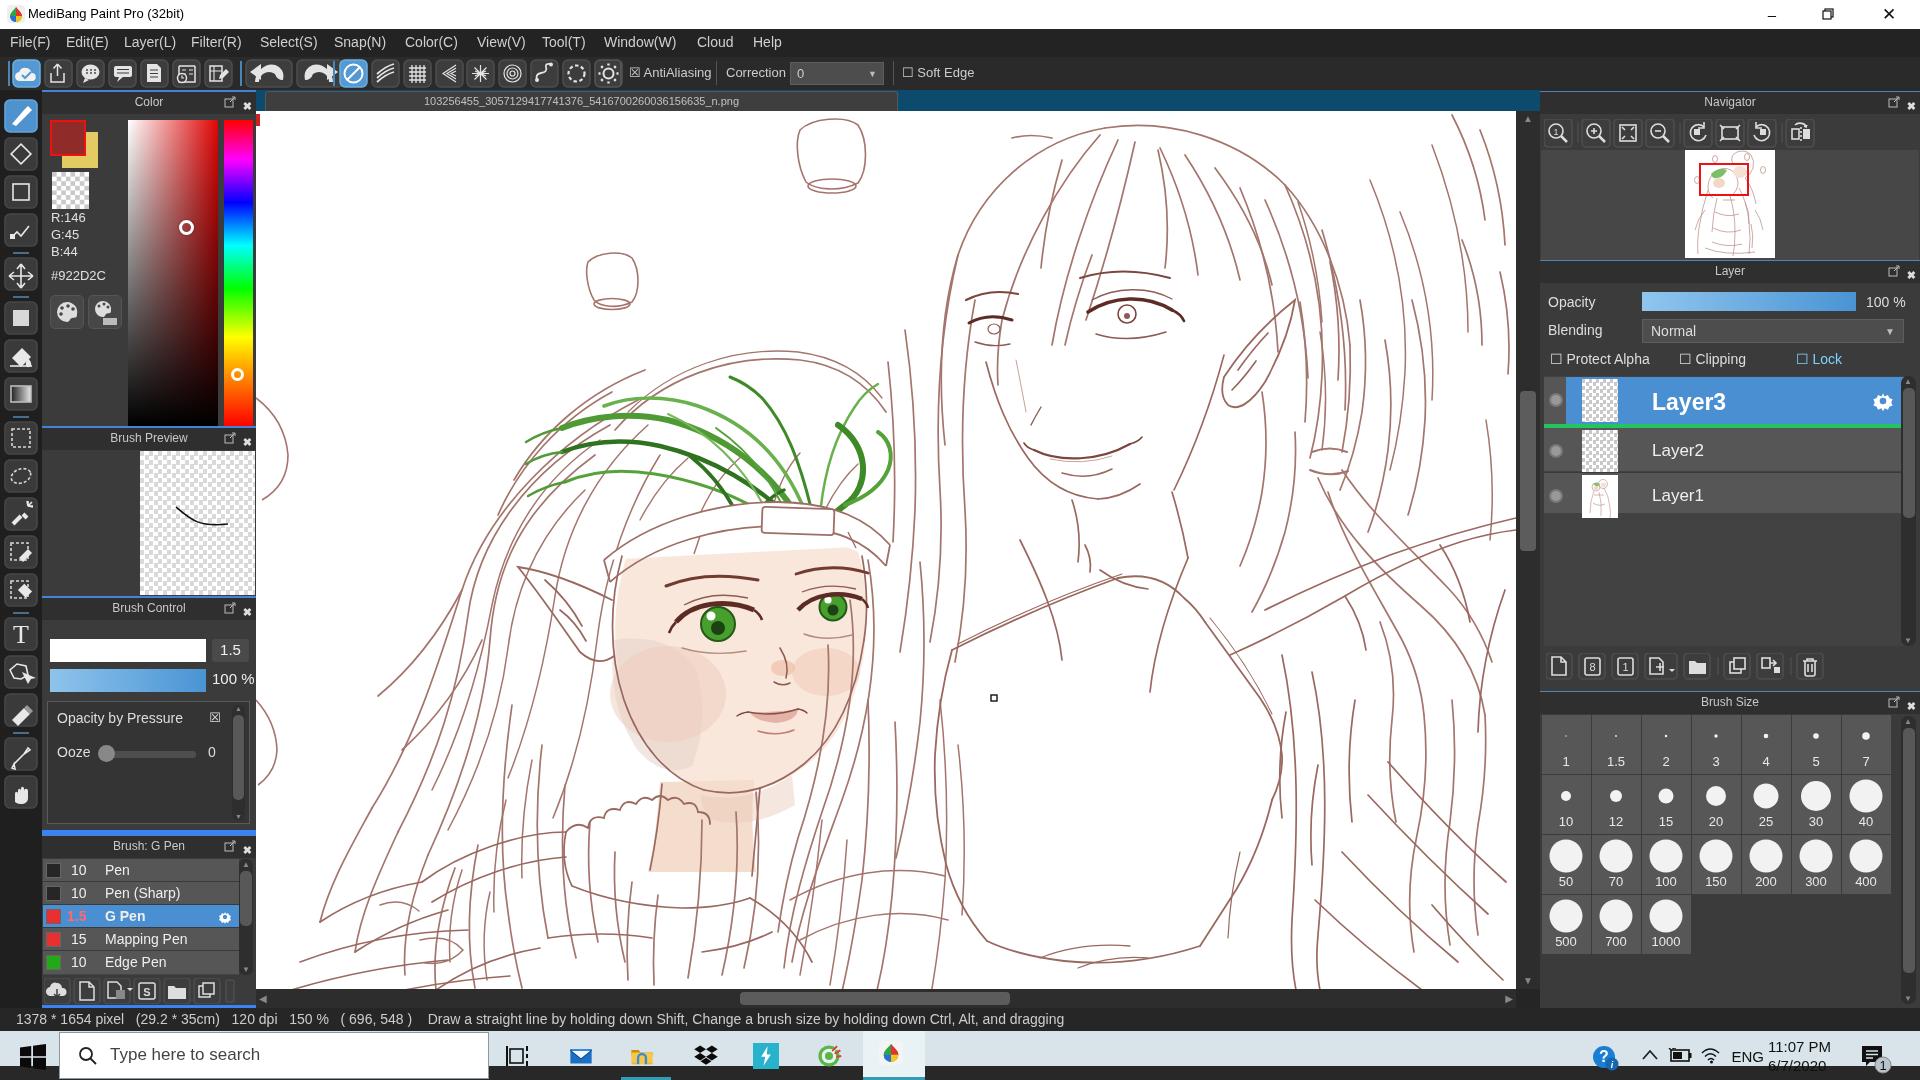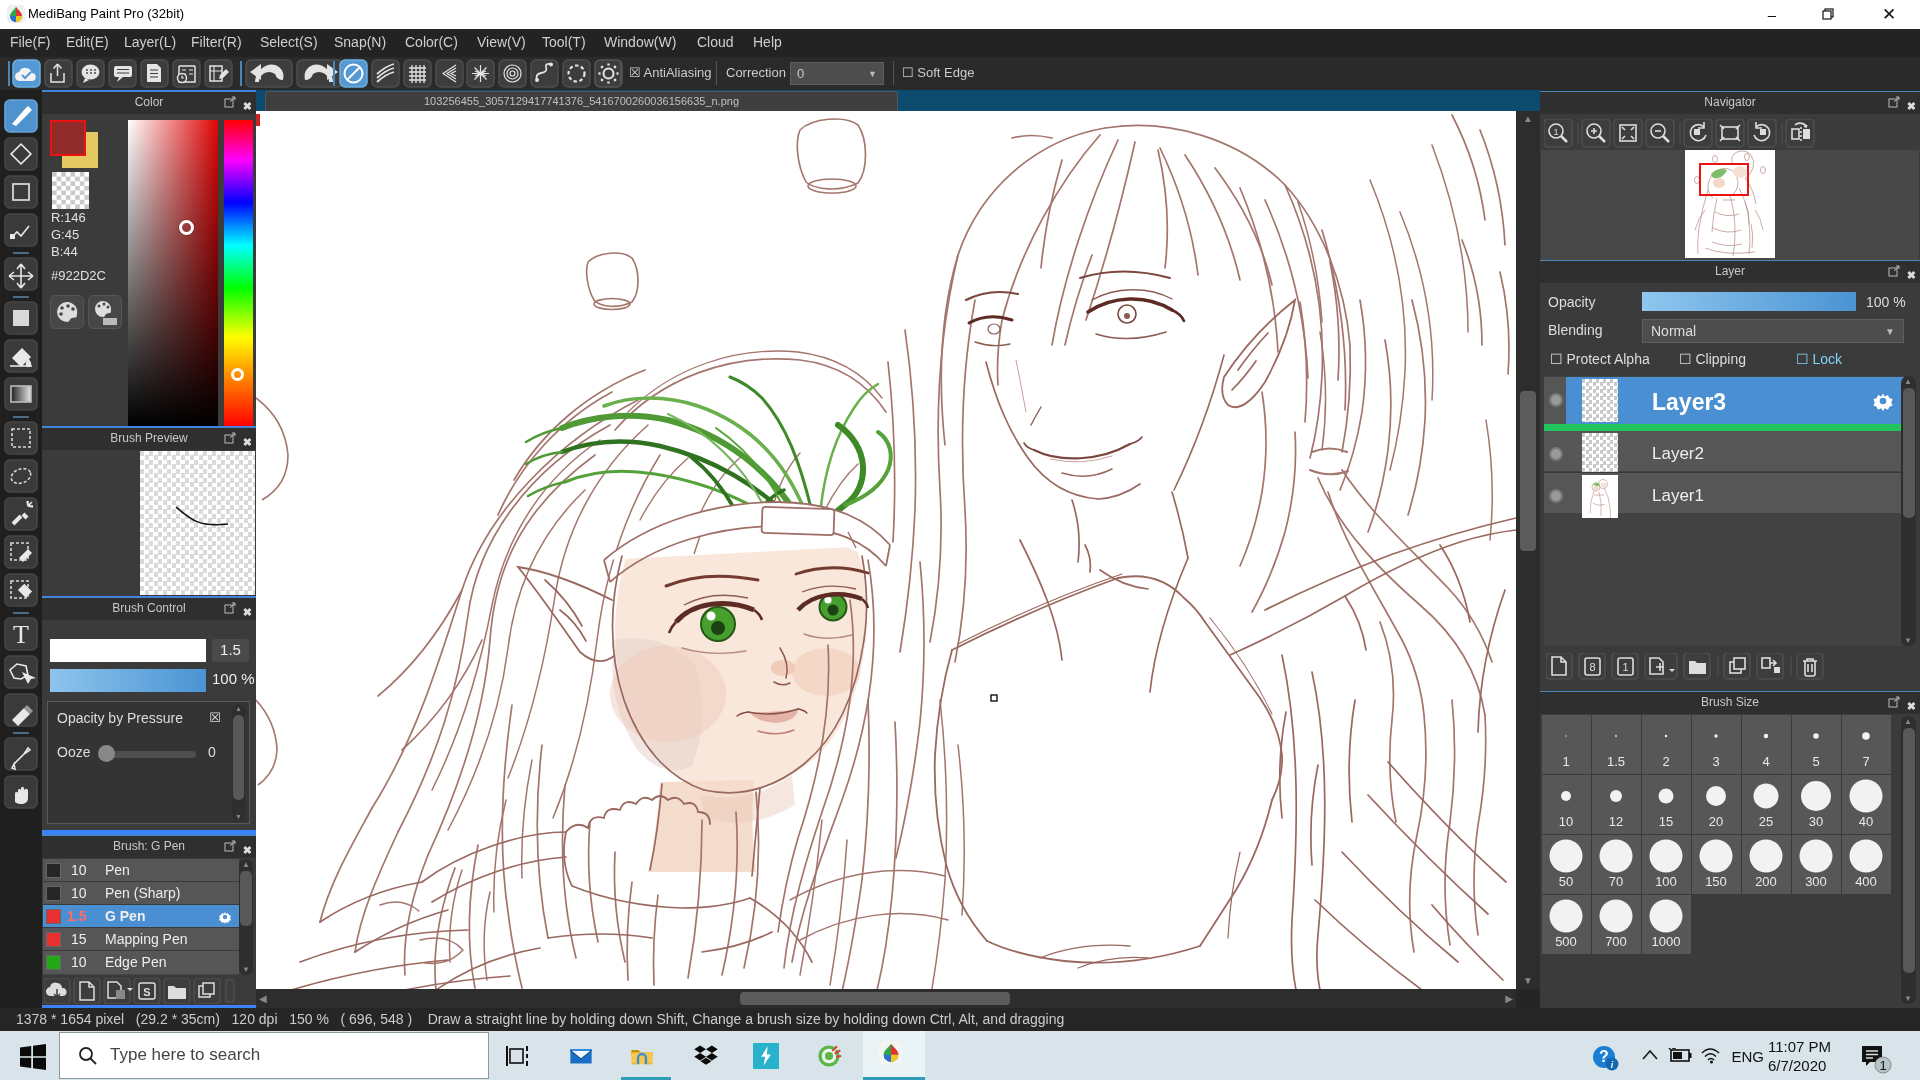--- a/index.html
+++ b/index.html
@@ -34,21 +34,21 @@
 #tab { position:absolute; left:9px; top:1px; width:633px; height:20px; background:#3e3e3e; border:1px solid #565656; border-bottom:none; border-radius:3px 3px 0 0; color:#c0c0c0; font-size:11px; text-align:center; line-height:19px; }
 #canvas { position:absolute; left:0; top:21px; width:1260px; height:878px; background:#ffffff; overflow:hidden; }
 #vscroll { position:absolute; left:1260px; top:21px; width:24px; height:878px; background:#2d2d2d; }
 #hscroll { position:absolute; left:0; top:899px; width:1260px; height:19px; background:#2d2d2d; }
 .sthumb { position:absolute; background:#5c5c5c; border-radius:4px; }
 .sarrow { position:absolute; color:#888; font-size:10px; }
 
 #statusbar { left:0; top:1008px; width:1920px; height:23px; background:#262626; color:#cccccc; font-size:14px; }
 #statusbar span { position:absolute; top:3px; }
 
-#taskbar { left:0; top:1031px; width:1920px; height:50px; background:#d8e4e9; }
+#taskbar { left:0; top:1031px; width:1920px; height:35px; background:#d8e4e9; }
 #searchbox { position:absolute; left:59px; top:1px; width:430px; height:47px; background:#ffffff; border:1px solid #8a9aa0; color:#333; font-size:17px; }
 .tkicon { position:absolute; top:12px; width:26px; height:26px; }
 #traytext { position:absolute; right:0; top:0; height:49px; color:#111; font-size:13px; }
 </style>
 </head>
 <body>
 <div id="app">
 
   <div id="titlebar" class="abs">
     <svg class="abs" style="left:7px;top:5px" width="18" height="18" viewBox="0 0 18 18">
@@ -709,21 +709,21 @@
           <div style="position:absolute;left:22px;top:0;width:338px;height:47px;background:#4a8fd1"></div>
           <div style="position:absolute;left:5px;top:16px;width:14px;height:14px;background:#999;border-radius:50%;border:2px solid #777"></div>
           <div style="position:absolute;left:38px;top:2px;width:36px;height:43px;background:conic-gradient(#fff 0 25%, #c9c9c9 0 50%, #fff 0 75%, #c9c9c9 0); background-size:7px 7px"></div>
           <span style="position:absolute;left:108px;top:12px;color:#fff;font-size:23px;font-weight:bold">Layer3</span>
           <svg style="position:absolute;right:10px;top:13px" width="22" height="22" viewBox="0 0 16 16">
               <path d="M8 2.5 l1.2 2.2 l2.4 -1.1 l1 2.3 l2.4 0.9 l-1 2.2 l1 2.2 l-2.4 0.9 l-1 2.3 l-2.4 -1.1 l-1.2 2.2 l-1.2 -2.2 l-2.4 1.1 l-1 -2.3 l-2.4 -0.9 l1 -2.2 l-1 -2.2 l2.4 -0.9 l1 -2.3 l2.4 1.1 z" fill="#fff"></path>
               <circle cx="8" cy="8" r="2.4" fill="#4a8fd1"></circle>
             </svg>
         </div>
 
-        <div style="position:absolute;left:0;top:48px;width:360px;height:47px;background:#565656;border-top:7px solid #22c55e">
+        <div style="position:absolute;left:0;top:48px;width:360px;height:47px;background:#565656;border-top:4px solid #22c55e">
           <div style="position:absolute;left:5px;top:16px;width:14px;height:14px;background:#999;border-radius:50%;border:2px solid #777"></div>
           <div style="position:absolute;left:38px;top:2px;width:36px;height:43px;background:conic-gradient(#fff 0 25%, #c9c9c9 0 50%, #fff 0 75%, #c9c9c9 0); background-size:7px 7px"></div>
           <span style="position:absolute;left:108px;top:13px;color:#eee;font-size:17px">Layer2</span>
         </div>
 
         <div style="position:absolute;left:0;top:96px;width:360px;height:41px;background:#565656;border-top:1px solid #3a3a3a">
           <div style="position:absolute;left:5px;top:16px;width:14px;height:14px;background:#999;border-radius:50%;border:2px solid #777"></div>
           <div style="position:absolute;left:38px;top:2px;width:36px;height:43px;background:#fff">
             <svg width="36" height="43" viewBox="0 0 36 43">
                 <g stroke="#b98a84" stroke-width="0.6" fill="none">

